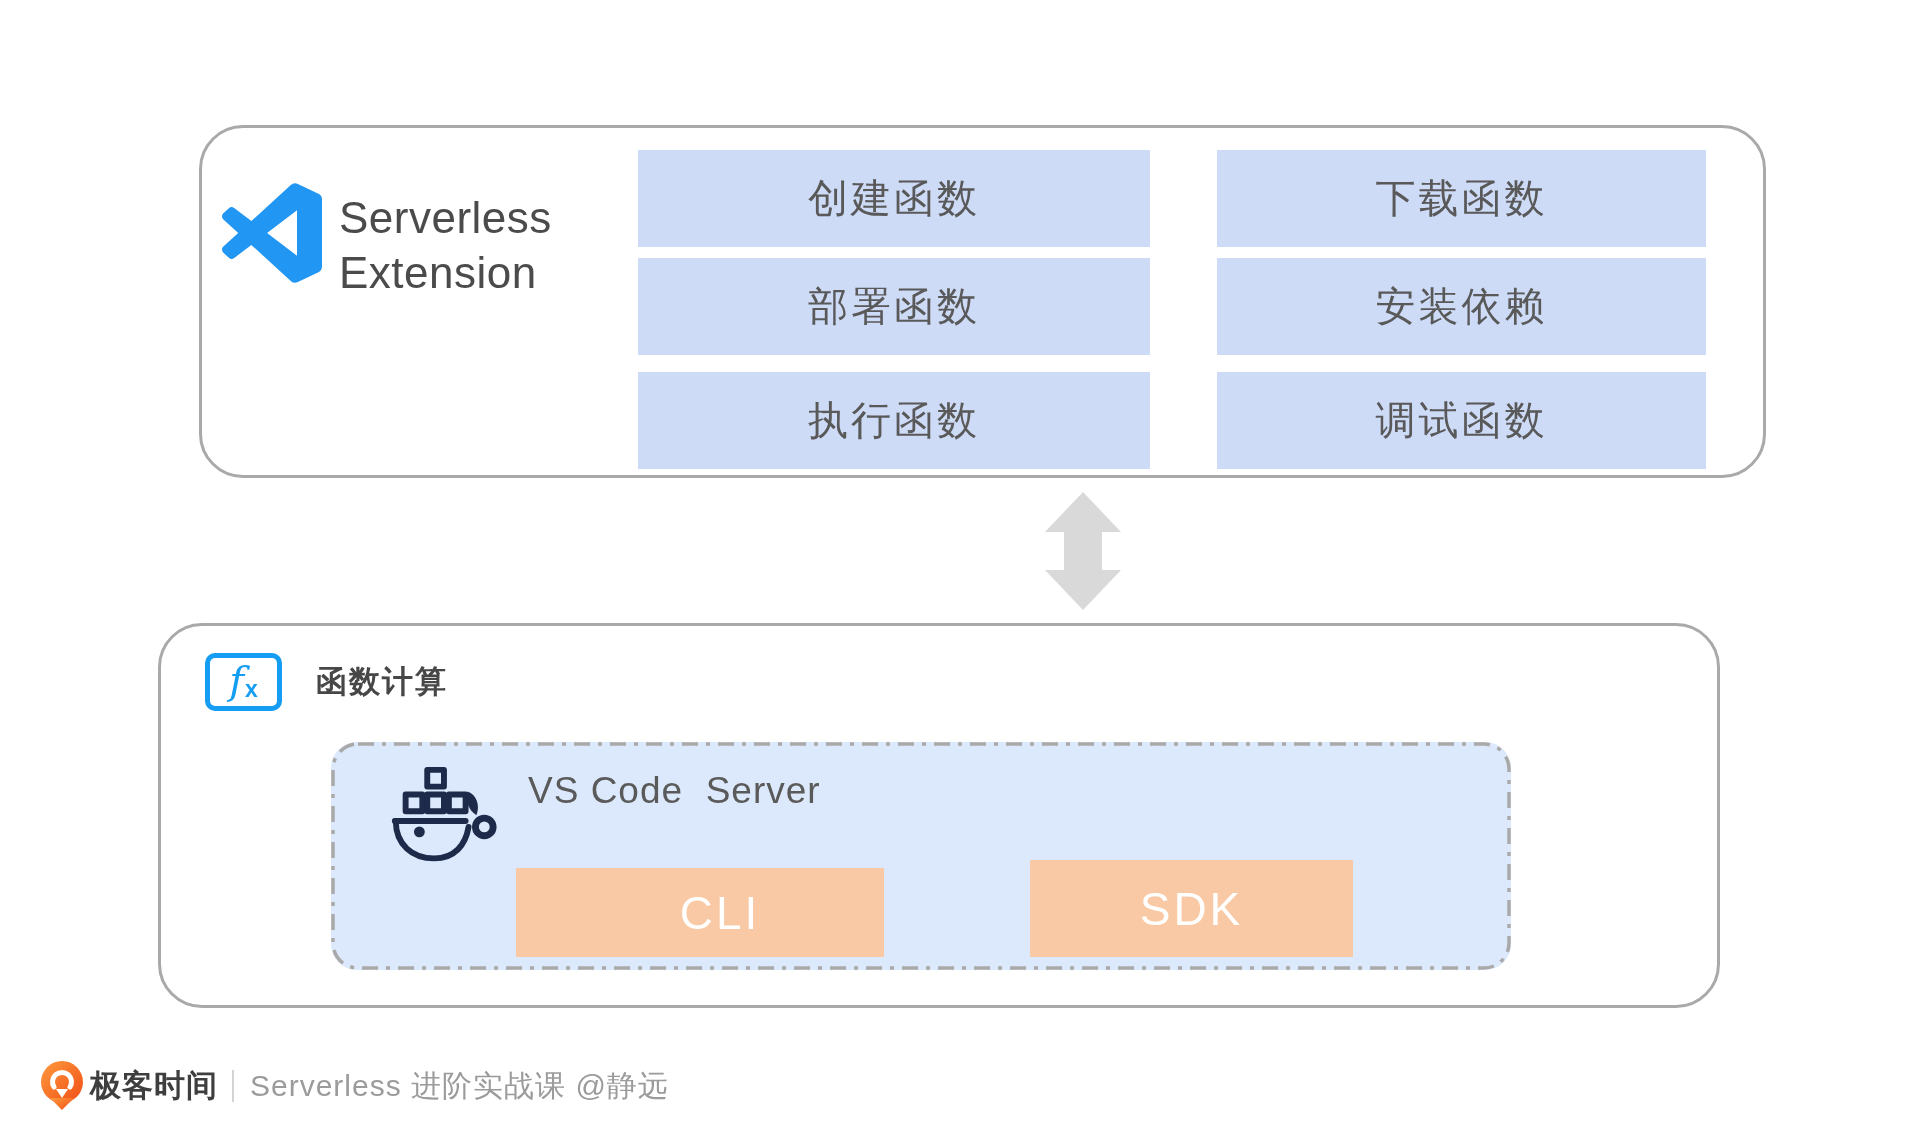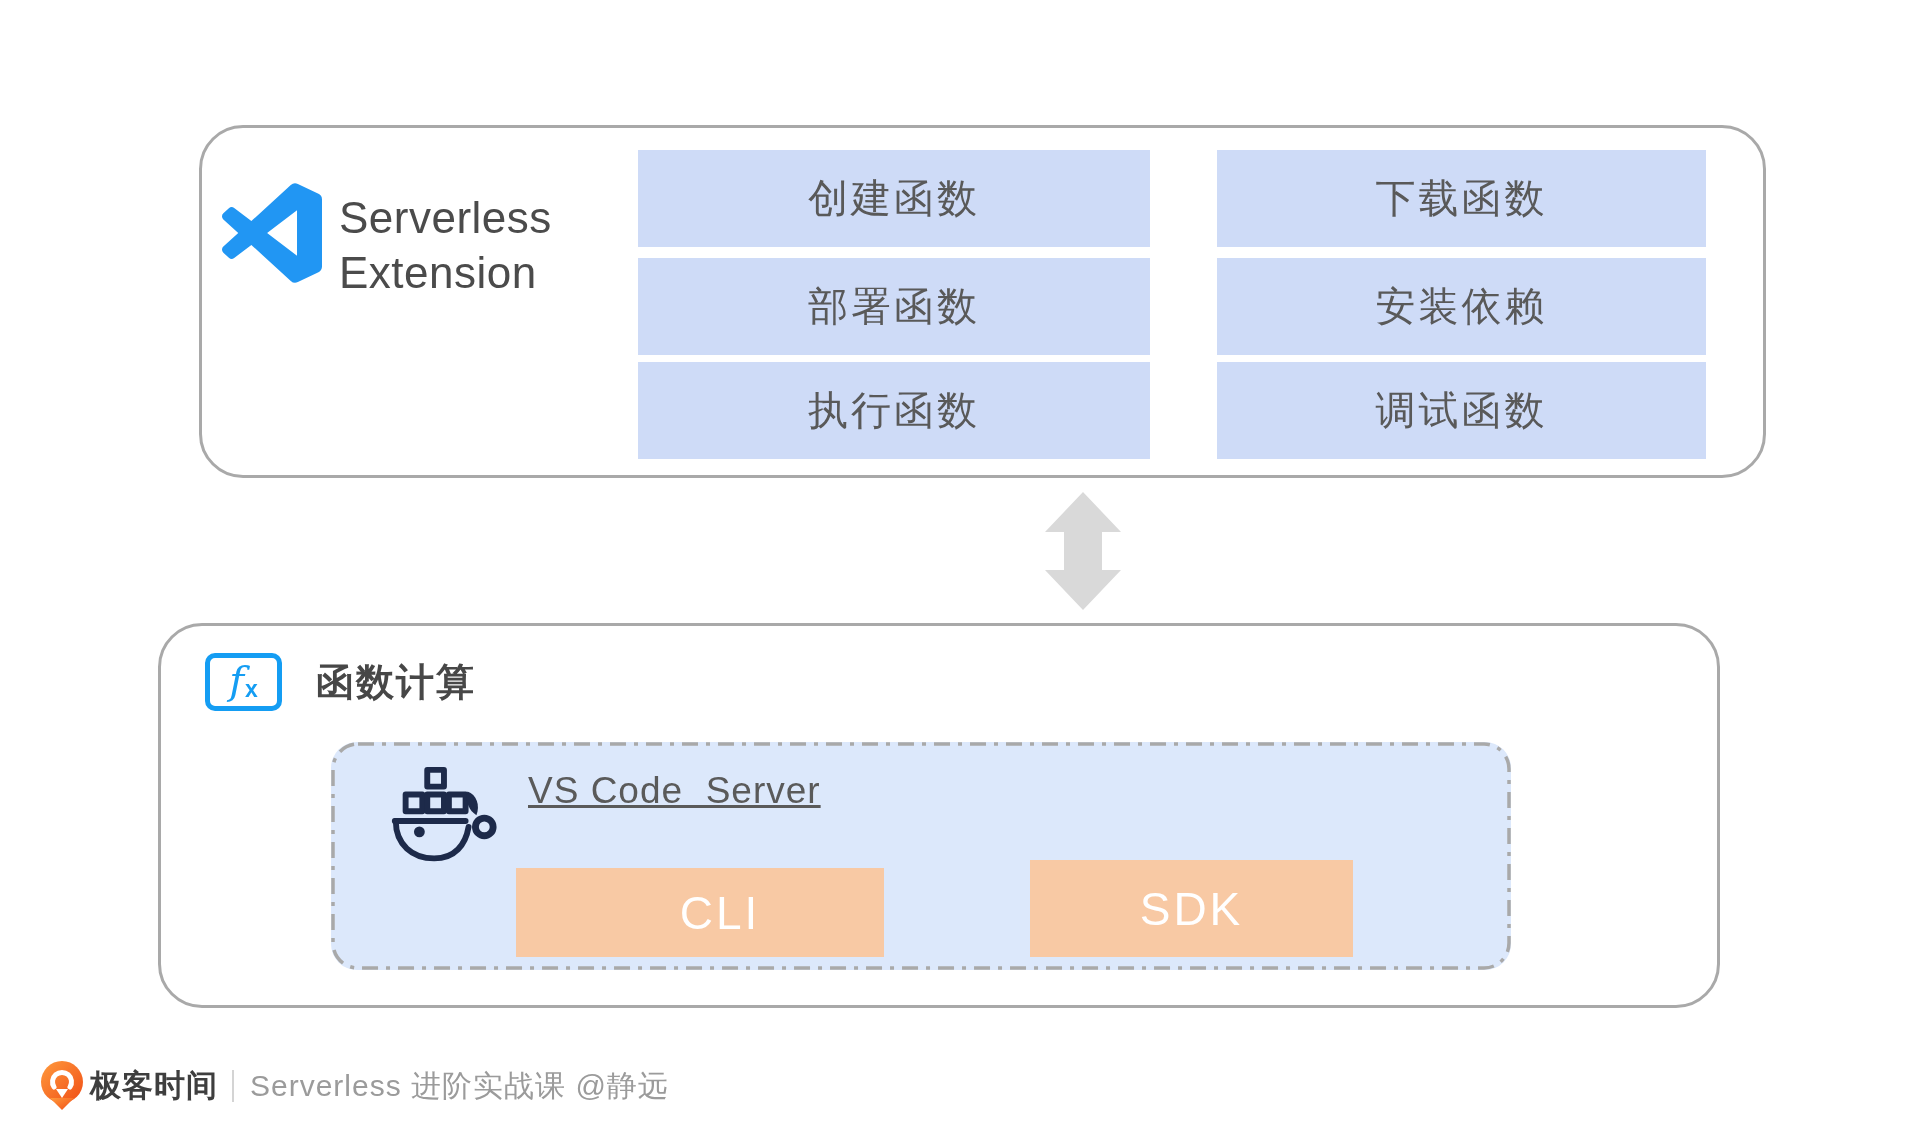--- a/index.html
+++ b/index.html
@@ -21,52 +21,52 @@
     font-size: 44px; line-height: 55px; color: #4b4b4b; font-weight: 500;
     letter-spacing: 0.5px;
   }
   .fn-box {
     position: absolute; height: 97px; background: #cedbf7;
     display: flex; align-items: center; justify-content: center;
     font-size: 40px; color: #595959; letter-spacing: 3px;
   }
   .fn-col1 { left: 436px; width: 512px; }
   .fn-col2 { left: 1015px; width: 489px; }
-  .fn-row1 { top: 22px; } .fn-row2 { top: 130px; } .fn-row3 { top: 234px; }
+  .fn-row1 { top: 22px; } .fn-row2 { top: 130px; } .fn-row3 { top: 244px; }
 
   
   .arrow-wrap { position: absolute; left: 1045px; top: 492px; width: 76px; height: 118px; }
 
   
   .bottom-box {
     position: absolute; left: 158px; top: 623px; width: 1562px; height: 385px;
     border: 3px solid #a9a9a9; border-radius: 44px; background: #ffffff;
   }
   .compute-header {
     position: absolute; left: 44px; top: 27px; height: 58px;
     display: flex; align-items: center; gap: 34px;
   }
   .fx-icon {
     width: 77px; height: 58px; border: 5px solid #149df3; border-radius: 10px;
     background: #ffffff; display: flex; align-items: center; justify-content: center;
     color: #149df3;
   }
   .fx-f { font-family: "DejaVu Serif", serif; font-style: italic; font-size: 40px; line-height: 1; margin-top: -4px; }
   .fx-x { font-size: 23px; font-weight: bold; line-height: 1; margin-top: 14px; margin-left: 1px; }
-  .compute-title { font-size: 38px; font-weight: bold; color: #474747; letter-spacing: 2px; }
+  .compute-title { font-size: 31px; font-weight: bold; color: #474747; letter-spacing: 2px; }
 
   .dashed-box {
     position: absolute; left: 170px; top: 116px; width: 1180px; height: 228px;
     background: #dce8fb; border-radius: 26px;
   }
   .dashed-border { position: absolute; inset: 0; width: 100%; height: 100%; pointer-events: none; }
   .docker-icon { position: absolute; left: 52px; top: 20px; width: 118px; height: 122px; }
   .server-label {
     position: absolute; left: 197px; top: 28px;
-    font-size: 37px; color: #5a5a5a; letter-spacing: 1px; white-space: pre; text-decoration: underline;
+    font-size: 37px; color: #5a5a5a; letter-spacing: 1px; white-space: pre;
   }
   .tool-box {
     position: absolute; background: #f8c9a4; color: #ffffff;
     display: flex; align-items: center; justify-content: center;
     font-size: 46px; letter-spacing: 3px;
   }
   .cli-box { left: 185px; top: 126px; width: 368px; height: 89px; padding-left: 40px; }
   .sdk-box { left: 699px; top: 118px; width: 323px; height: 97px; }
 
   

